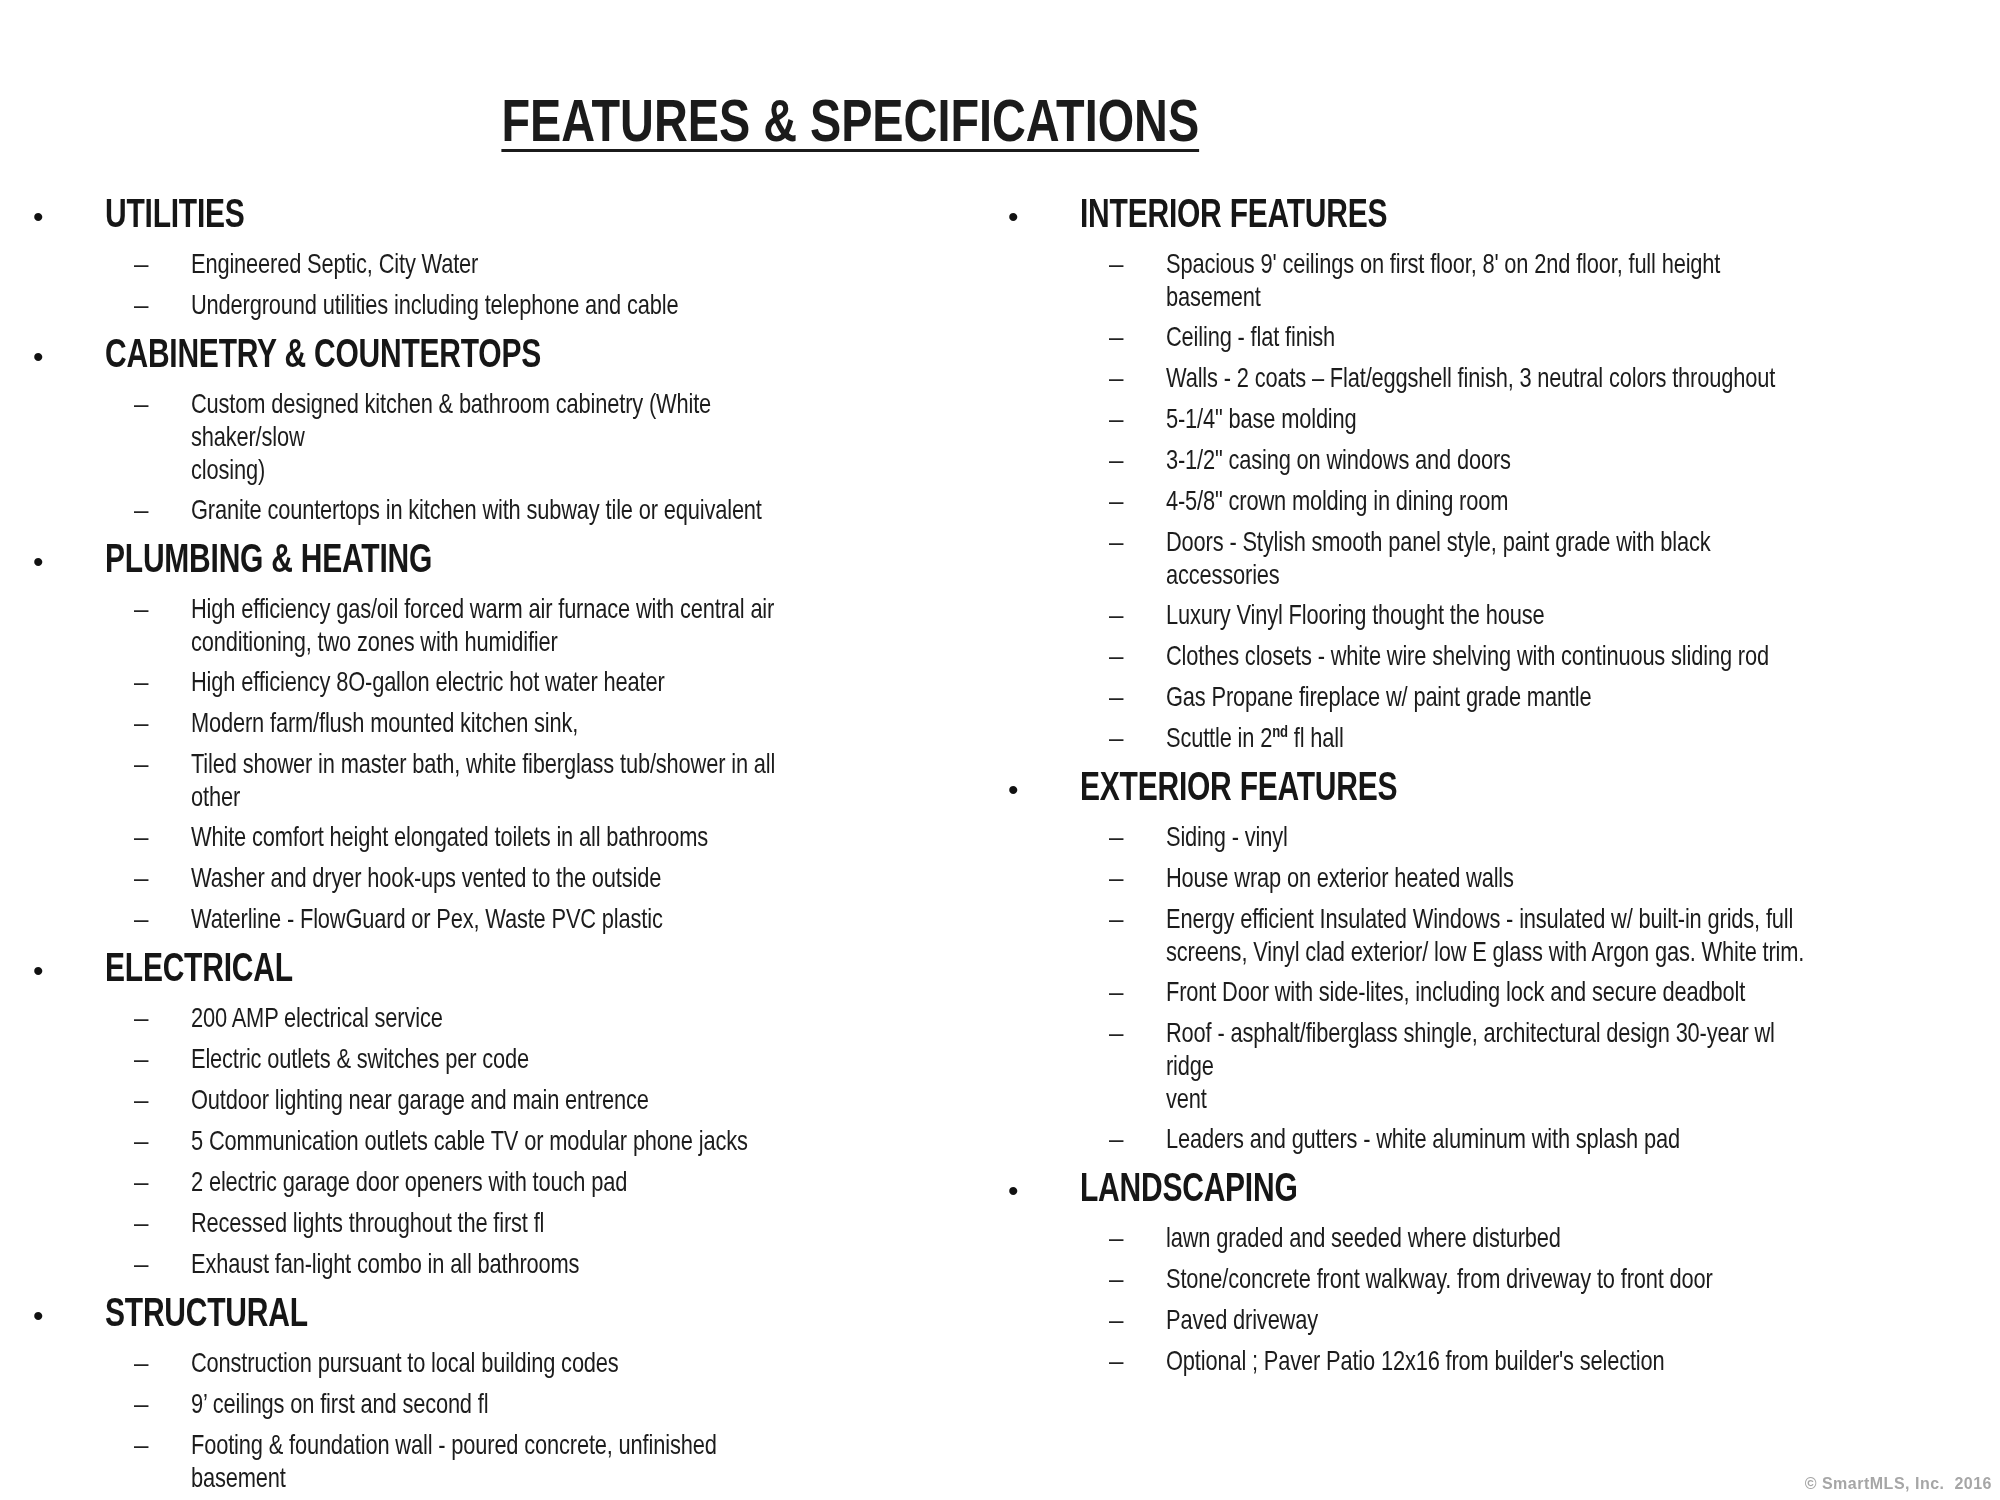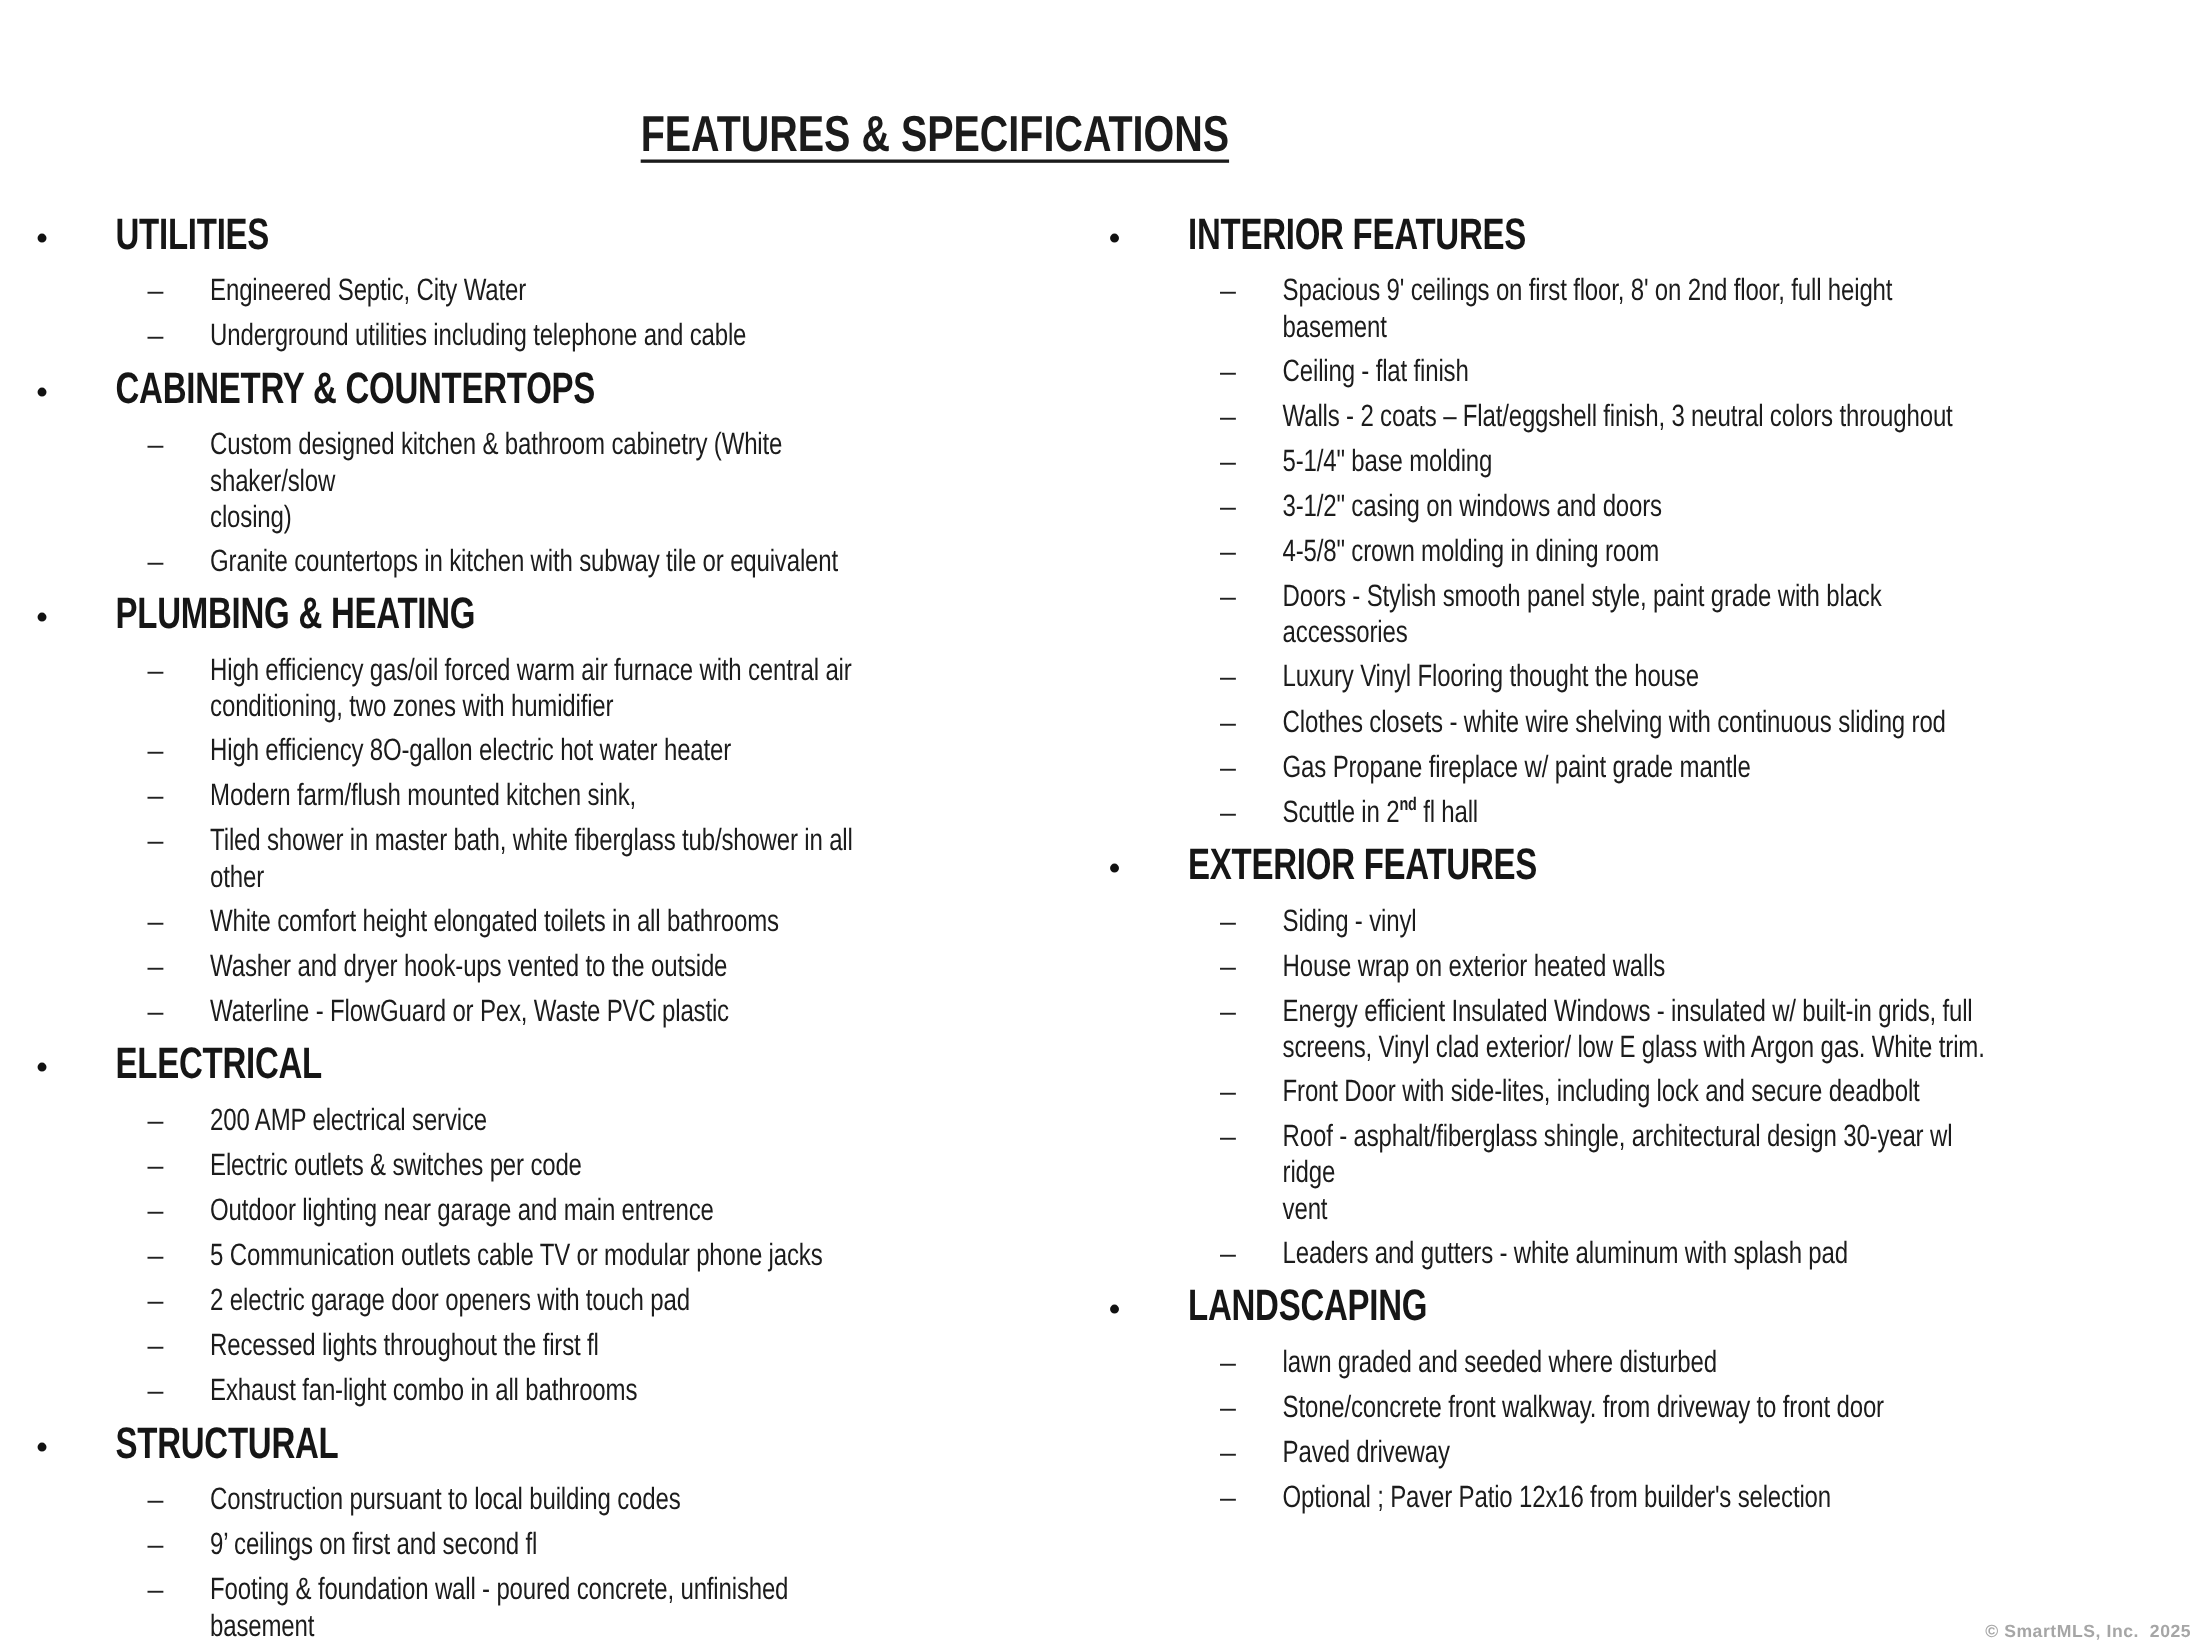--- a/index.html
+++ b/index.html
@@ -2,21 +2,21 @@
 <html><head>
 <meta charset="utf-8">
 <style>
   html,body{margin:0;padding:0;}
   body{
     width:2000px;height:1500px;background:#ffffff;overflow:hidden;position:relative;
     font-family:"Liberation Sans","DejaVu Sans",sans-serif;color:#1b1b1b;
   }
   .title{
     position:absolute;top:99px;left:0;width:1700px;text-align:center;
-    font-size:46px;font-weight:700;line-height:44px;
+    font-size:60px;font-weight:700;line-height:44px;
   }
   .title-inner{
     display:inline-block;transform:scaleX(.78);transform-origin:50% 50%;
     text-decoration:underline;text-decoration-thickness:3px;text-underline-offset:8px;
   }
   .col{position:absolute;top:196px;}
   #col-left{left:33px;width:950px;}
   #col-right{left:1008px;width:990px;}
   .sec-head{display:flex;align-items:baseline;margin:14px 0 13px 0;line-height:34px;}
   .section:first-child .sec-head{margin-top:0;}
@@ -260,13 +260,13 @@
         <span class="dash">–</span>
         <span class="itxt">Paved driveway</span>
       </div>
       <div class="item">
         <span class="dash">–</span>
         <span class="itxt">Optional ; Paver Patio 12x16 from builder's selection</span>
       </div>
     </div>
   </div>
 
-<div class="footer">© SmartMLS, Inc.  2025</div>
+<div class="footer">© SmartMLS, Inc.  2016</div>
 
 </body></html>

